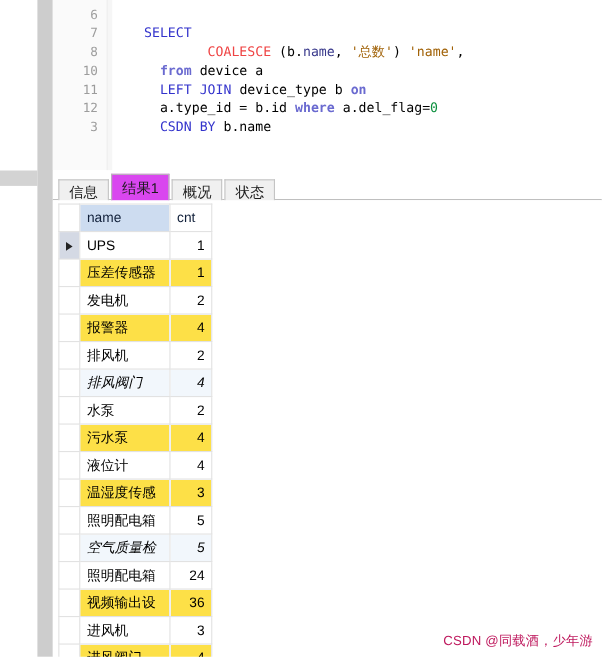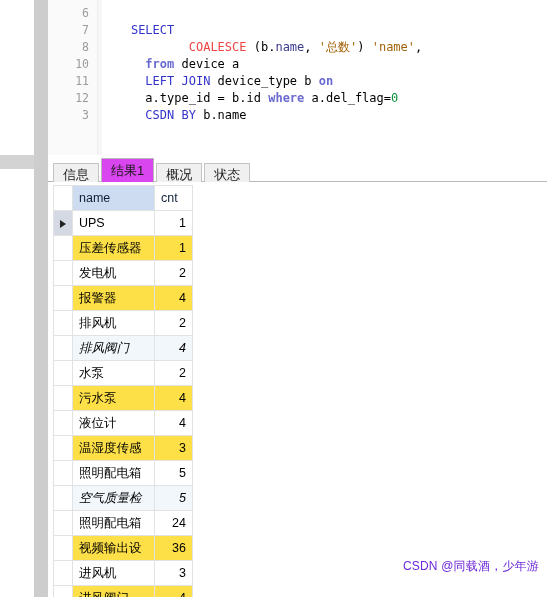--- a/index.html
+++ b/index.html
@@ -231,23 +231,23 @@
   td.c-name { text-align: left; }
   td.c-cnt  { text-align: right; }
 
   tr.alt td.c-name, tr.alt td.c-cnt { background: #fde047; }
   tr.hl  td.c-name, tr.hl  td.c-cnt { background: #f2f7fc; font-style: italic; }
 
   
   .watermark {
     position: absolute;
     right: 8px;
-    bottom: 22px;
+    bottom: 6px;
     font-size: 12px;
-    color: #6d28d9;
+    color: #be185d;
     letter-spacing: 0.2px;
     font-family: "Liberation Sans", "DejaVu Sans", sans-serif;
   }
 </style>
 </head>
 <body>
 
 <div id="app">
 
   <div class="left-stub"></div>

